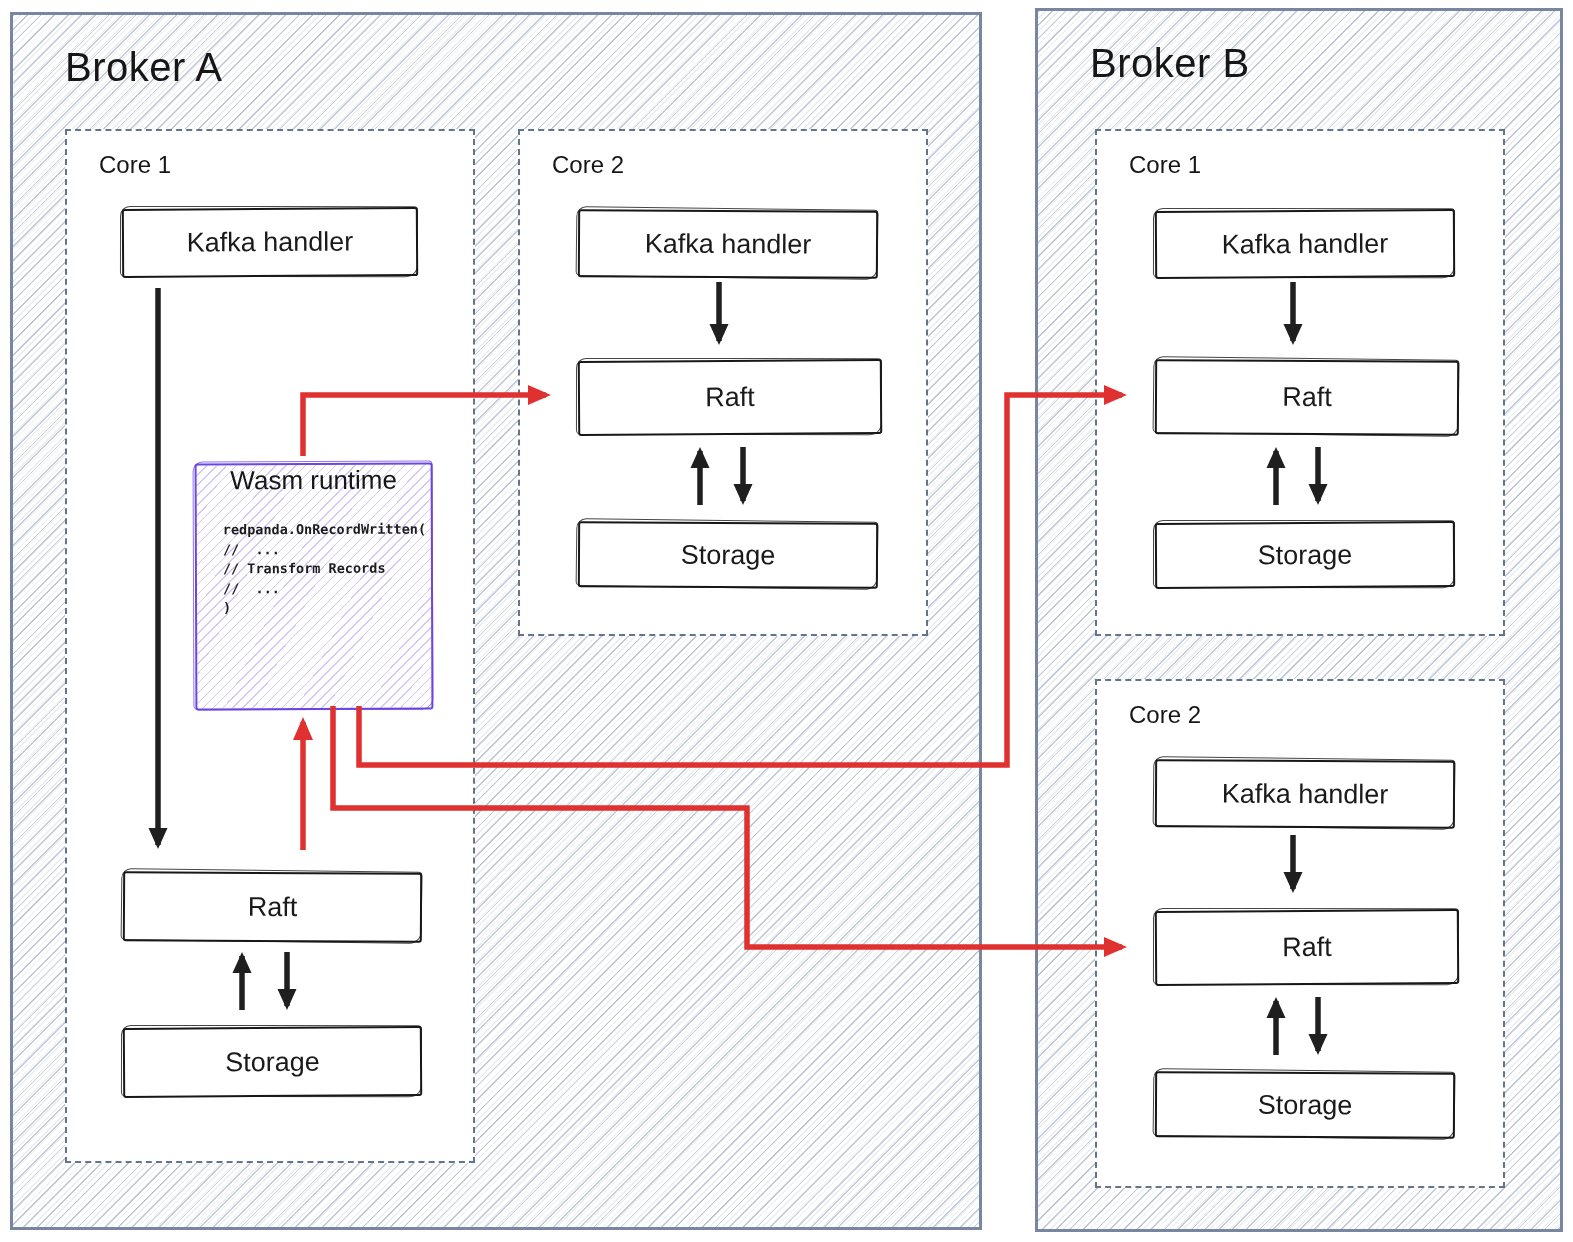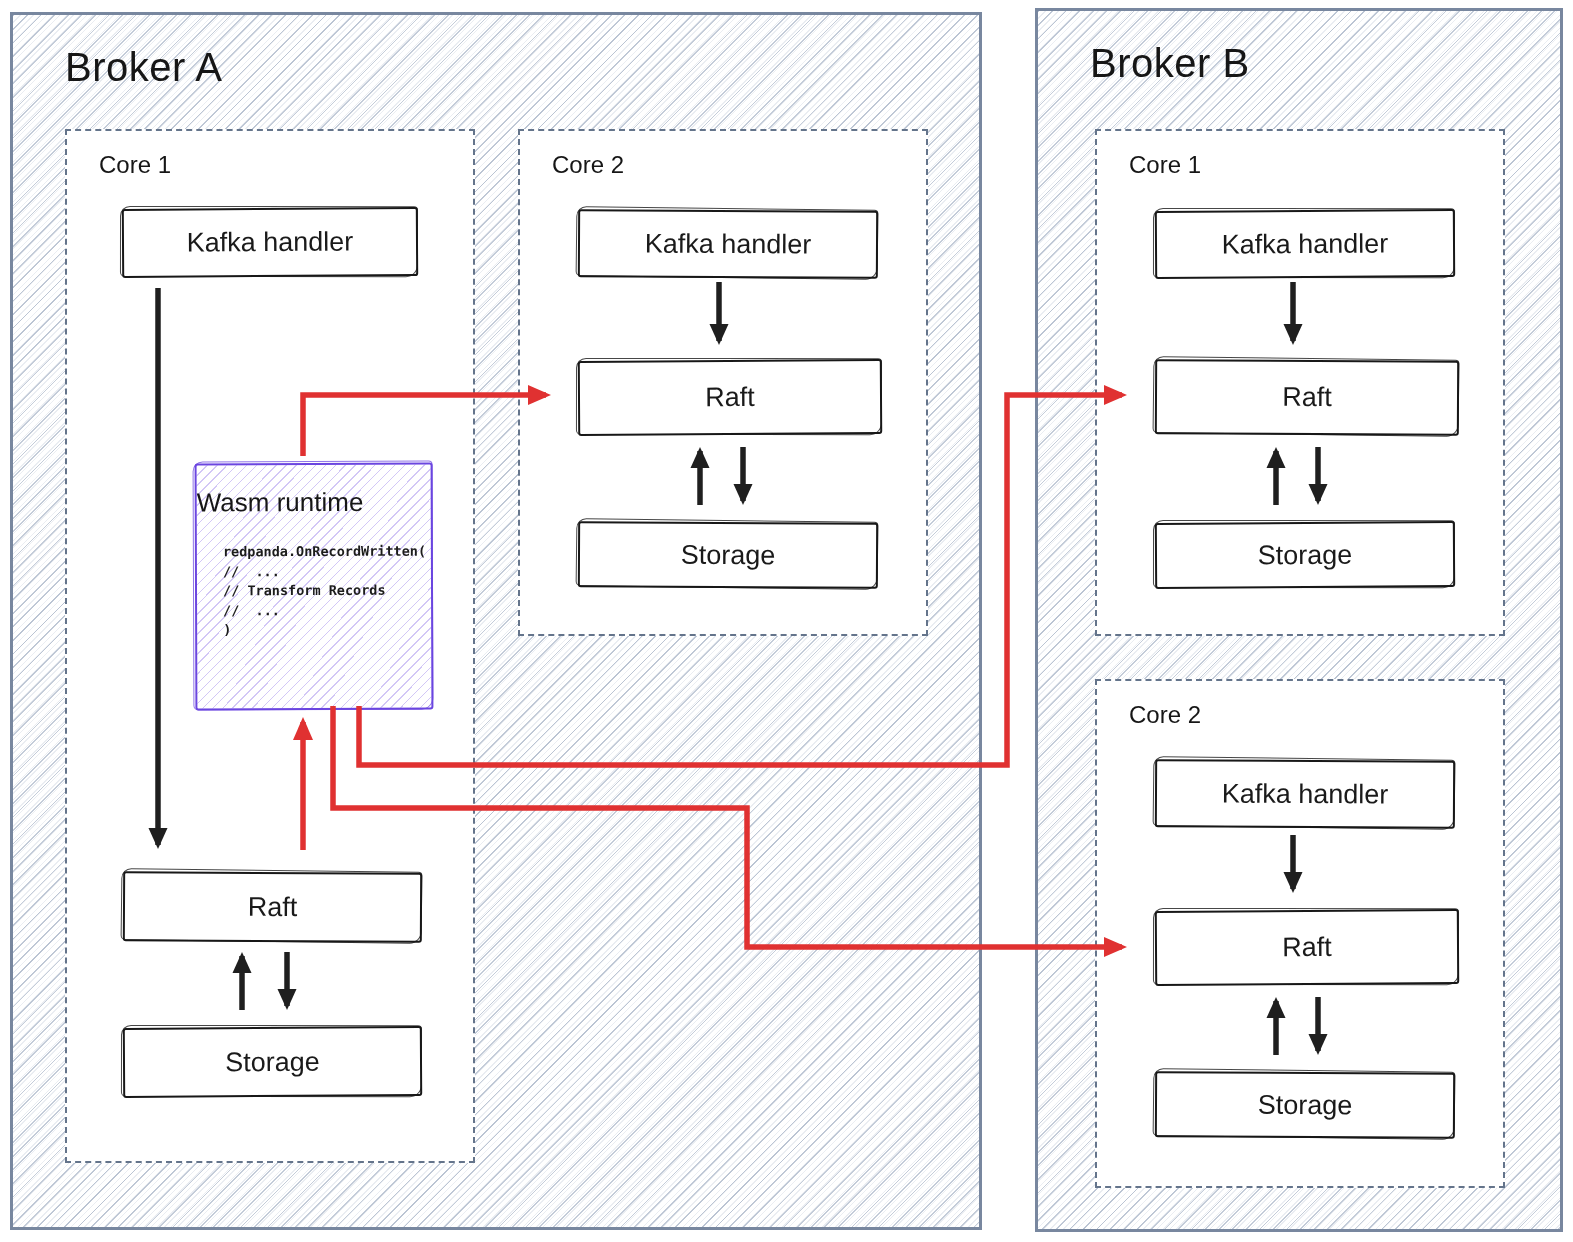--- a/index.html
+++ b/index.html
@@ -54,21 +54,21 @@
     position:absolute;left:128px;top:332px;width:238px;height:247px;
     background-color:#fff;
     background-image:repeating-linear-gradient(135deg, rgba(107,70,224,.30) 0 1px, transparent 1px 7px);
     border:2.6px solid #6b46e0;border-radius:3px;transform:rotate(-.2deg);
   }
   .wasm-box::after{
     content:"";position:absolute;inset:-4px -2px -2px -4px;pointer-events:none;
     border:1.5px solid rgba(107,70,224,.75);border-radius:10px 4px 12px 5px;
     transform:rotate(.45deeg);
   }
-  .wasm-title{margin-top:22px;font-size:26px;color:#161616;}
+  .wasm-title{text-align:center;font-size:26px;color:#161616;}
   .wasm-code{
     margin:24px 0 8px 26px;
     font-family:"DejaVu Sans Mono",monospace;font-size:13.5px;font-weight:700;
     line-height:1.45;color:#1c1c1c;white-space:pre;
   }
   
   .overlay{position:absolute;left:0;top:0;z-index:50;pointer-events:none;}
 </style>
 </head>
 <body>

